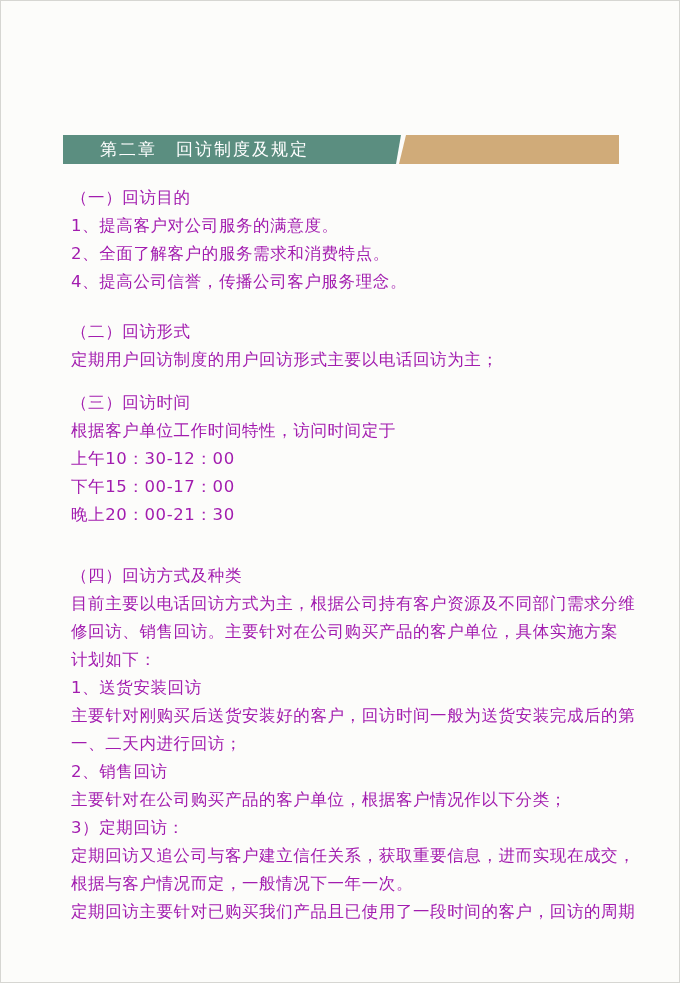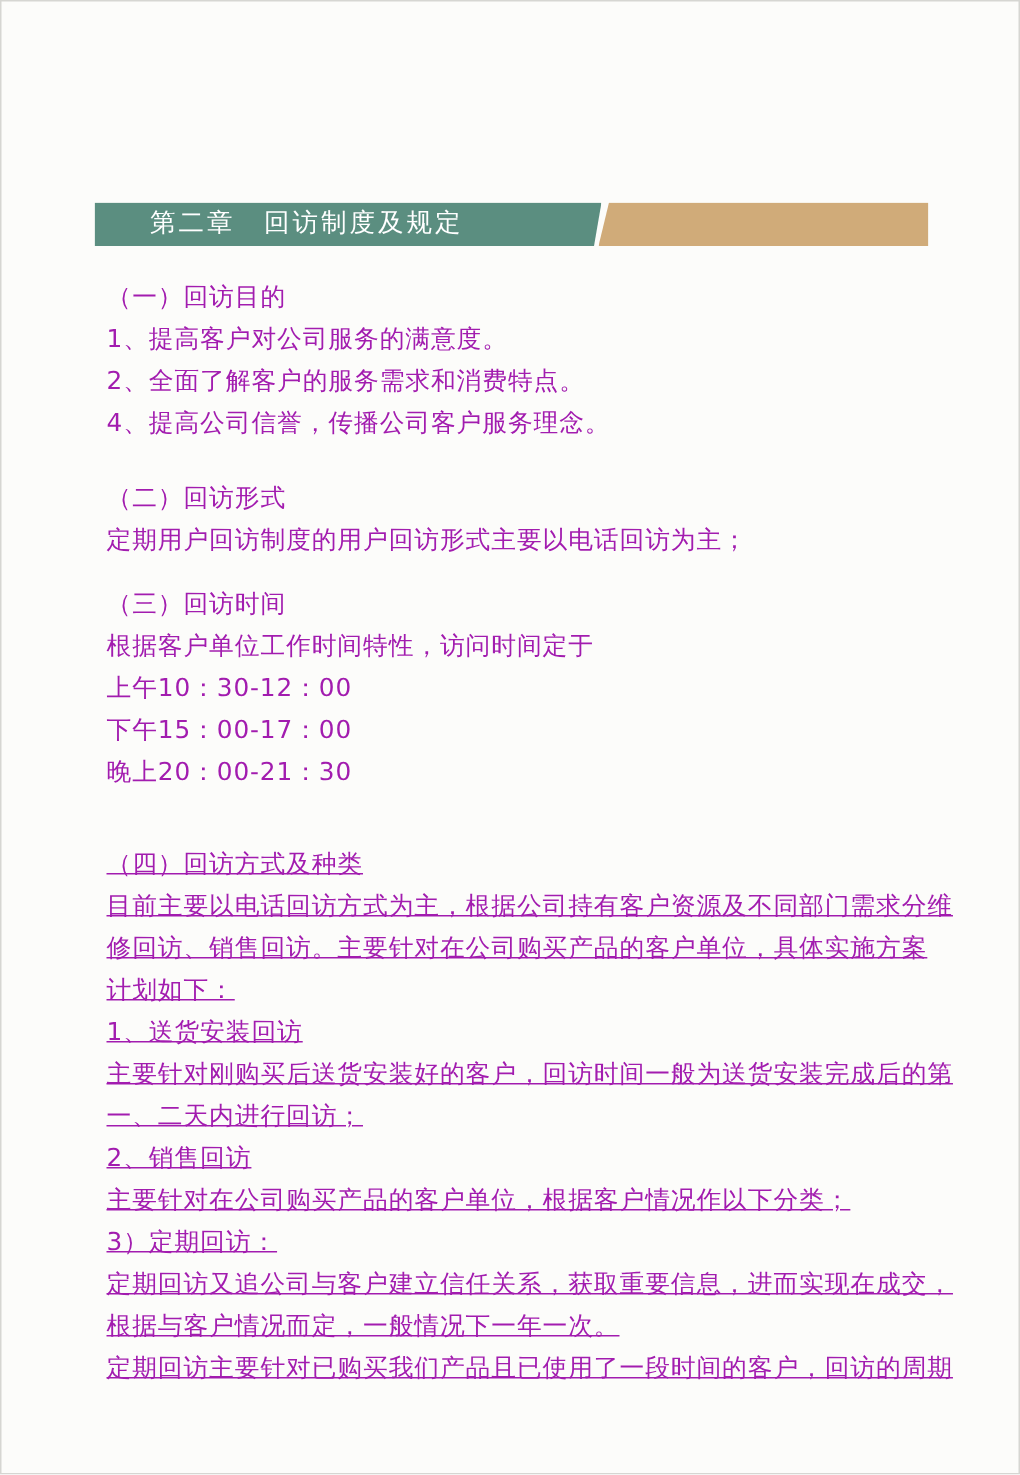--- a/index.html
+++ b/index.html
@@ -51,21 +51,21 @@
   .tline {
     height: 28px;
     line-height: 28px;
     font-size: 16.5px;
     letter-spacing: 0.6px;
     white-space: nowrap;
   }
   #section-1 { top: 183px; }
   #section-2 { top: 317px; }
   #section-3 { top: 388px; }
-  #section-4 { top: 561px; text-decoration: underline; }
+  #section-4 { top: 561px; }
 </style>
 </head>
 <body>
 
 <div class="page">
 
   <div class="banner">
     <div class="banner-teal" style="background: rgb(91, 142, 128);">第二章　回访制度及规定</div>
     <div class="banner-tan" style="background: rgb(208, 171, 121);"></div>
   </div>

